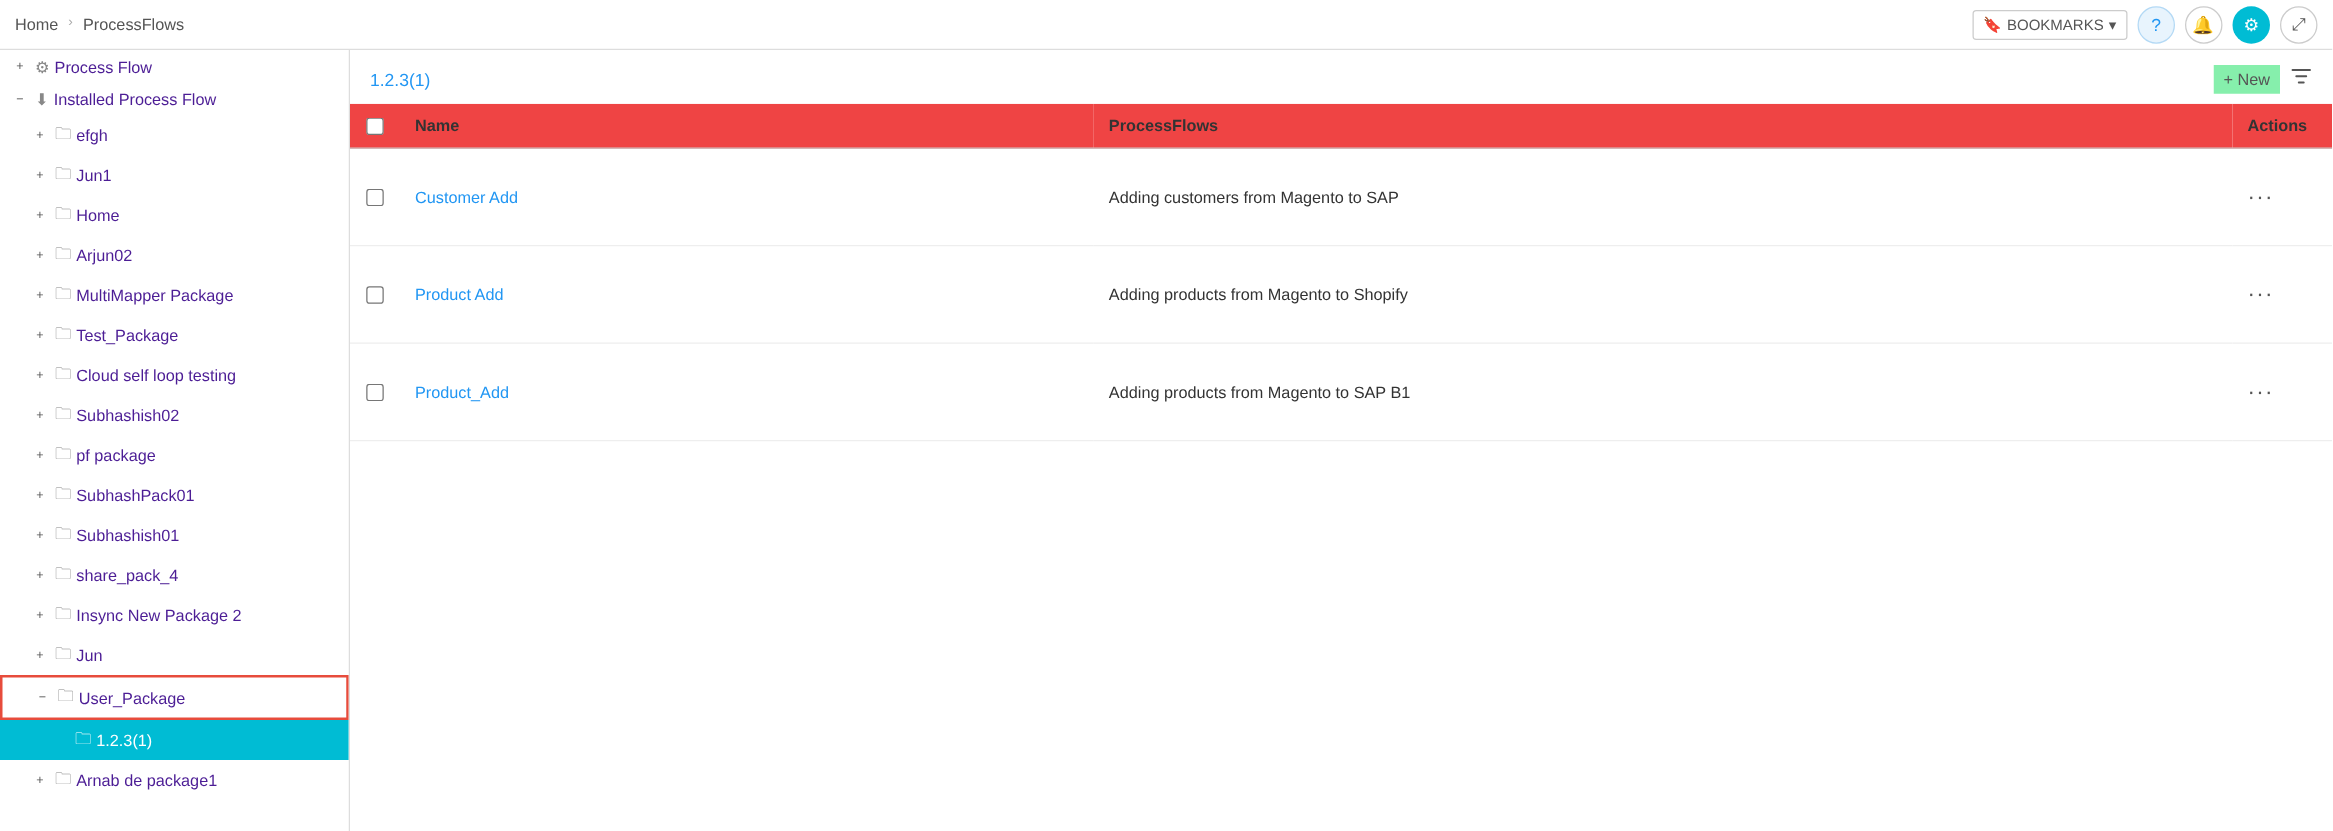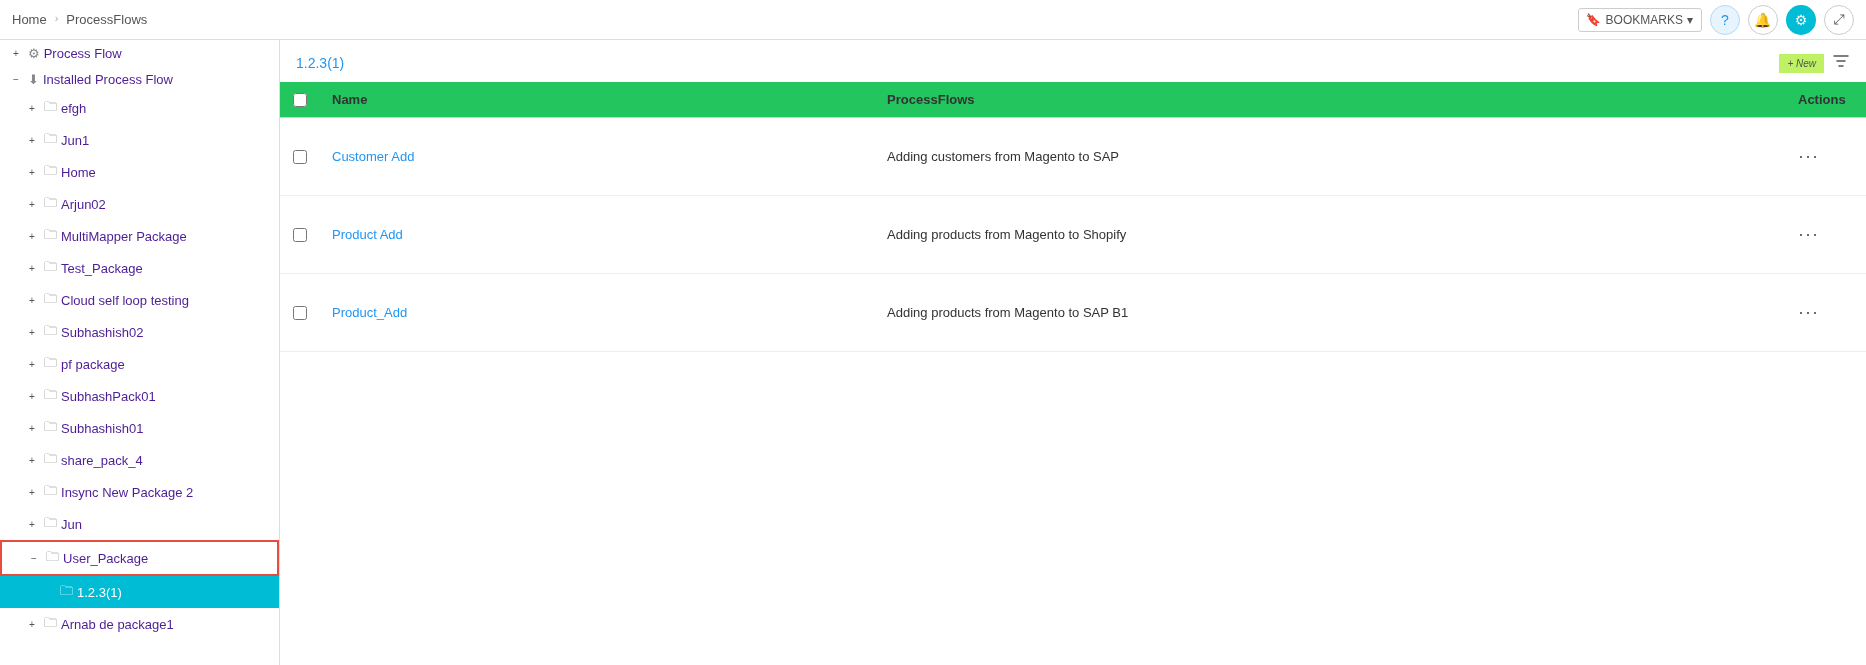--- a/index.html
+++ b/index.html
@@ -132,45 +132,44 @@
     }
     .content-actions {
       display: flex;
       align-items: center;
       gap: 8px;
     }
     .btn-new {
       display: flex;
       align-items: center;
       gap: 4px;
-      font-size: 10px;
+      font-size: 13px;
       color: #555;
       cursor: pointer;
       padding: 4px 8px;
-      background: #bef264;
+      background: #86efac;
       border: none;
-      font-style: italic;
     }
     .filter-icon {
       font-size: 16px;
       color: #555;
       cursor: pointer;
     }
 
     
     .table-container {
       flex: 1;
       overflow-y: auto;
     }
     table {
       width: 100%;
       border-collapse: collapse;
     }
     thead tr {
-      background: #22c55e;
+      background: #ef4444;
       margin-top: 15px;
     }
     thead th {
       padding: 10px 12px;
       text-align: left;
       font-weight: 600;
       font-size: 13px;
       color: #333;
       border-bottom: 1px solid #ccc;
     }

